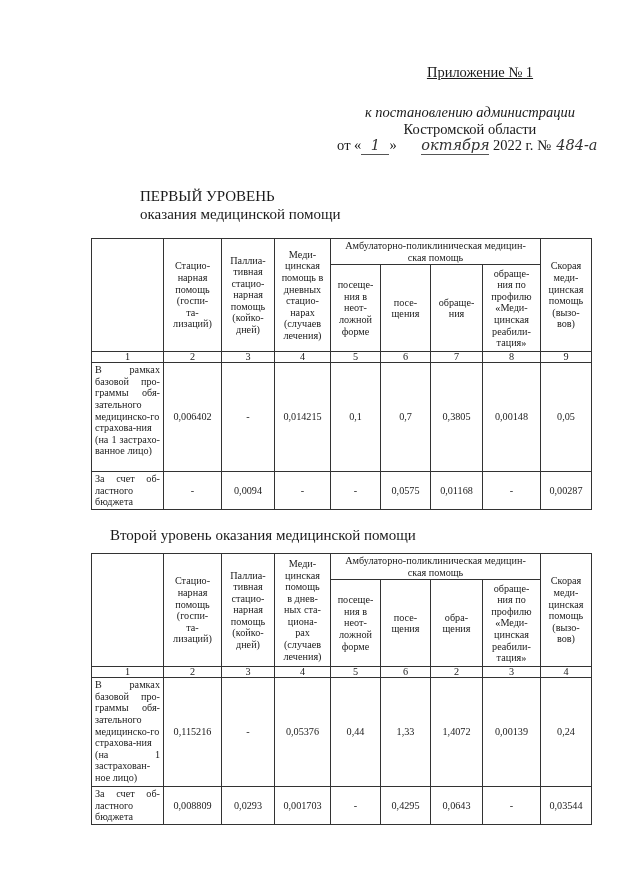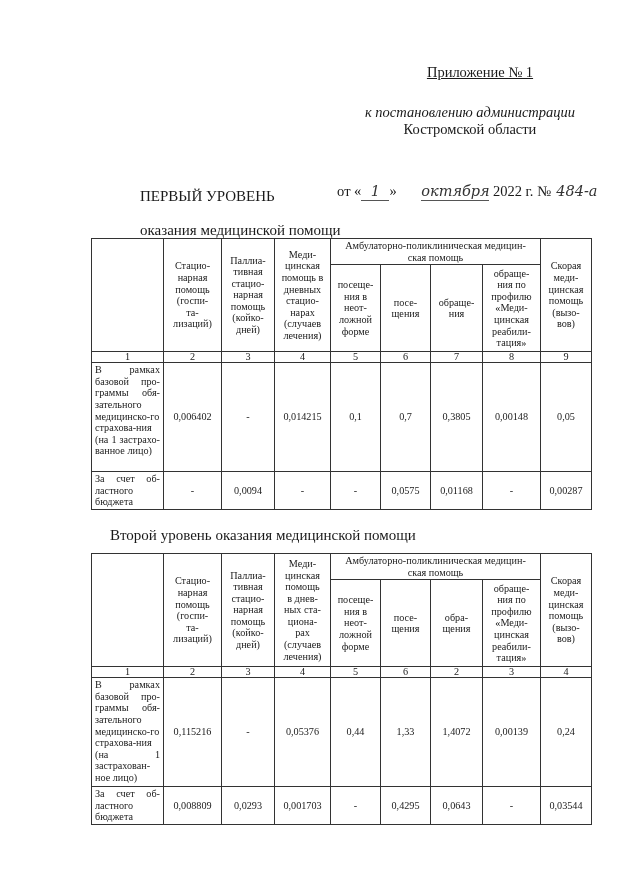--- a/index.html
+++ b/index.html
@@ -20,25 +20,25 @@
 </style>
 </head>
 <body>
 
 <div class="abs hdr" style="left:380px; top:64px; width:200px;text-decoration:underline;">Приложение № 1</div>
 <div class="abs hdr" style="left:330px; top:104px; width:280px;font-style:italic;">к постановлению администрации</div>
 <div class="abs hdr" style="left:330px; top:121px; width:280px;text-align:center;">Костромской области</div>
 <div class="abs hdr" style="left:330px; top:137px; width:280px; white-space:nowrap;">
   <span>от «</span><span class="sig" style="width:28px;">1</span><span>»</span>
   <span class="sig" style="width:68px;margin-left:21px;">октября</span>
-  <span>2022 г. №</span><span class="sig" style="width:52px; border-bottom:none;margin-top:46px;">484-а</span>
+  <span>2022 г. №</span><span class="sig" style="width:52px; border-bottom:none;">484-а</span>
 </div>
 
 <div class="abs title" style="left:140px; top:187px; width:360px;">ПЕРВЫЙ УРОВЕНЬ</div>
-<div class="abs title" style="left:140px; top:205px; width:360px;margin-top:16px;">оказания медицинской помощи</div>
+<div class="abs title" style="left:140px; top:205px; width:360px;">оказания медицинской помощи</div>
 
 <table class="grid" style="left:91px; top:238px; width:500px;">
   <colgroup>
     <col style="width:72px">
       <col style="width:58px">
       <col style="width:53px">
       <col style="width:56px">
     <col style="width:50px">
       <col style="width:50px">
       <col style="width:52px">

